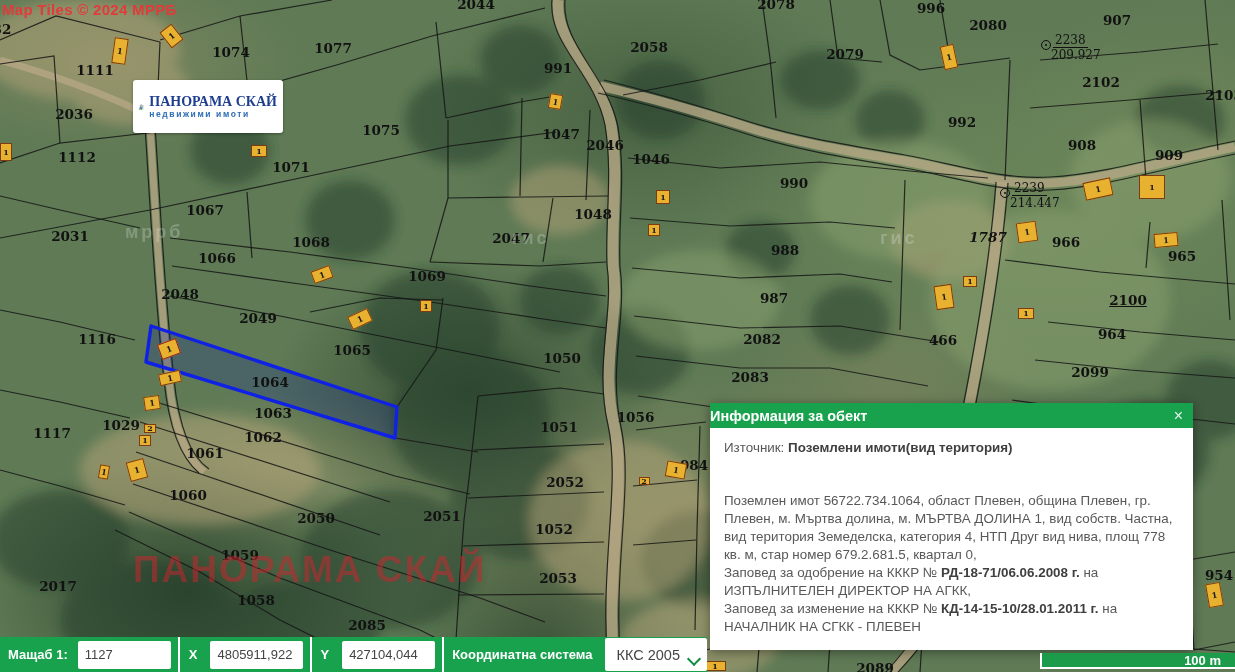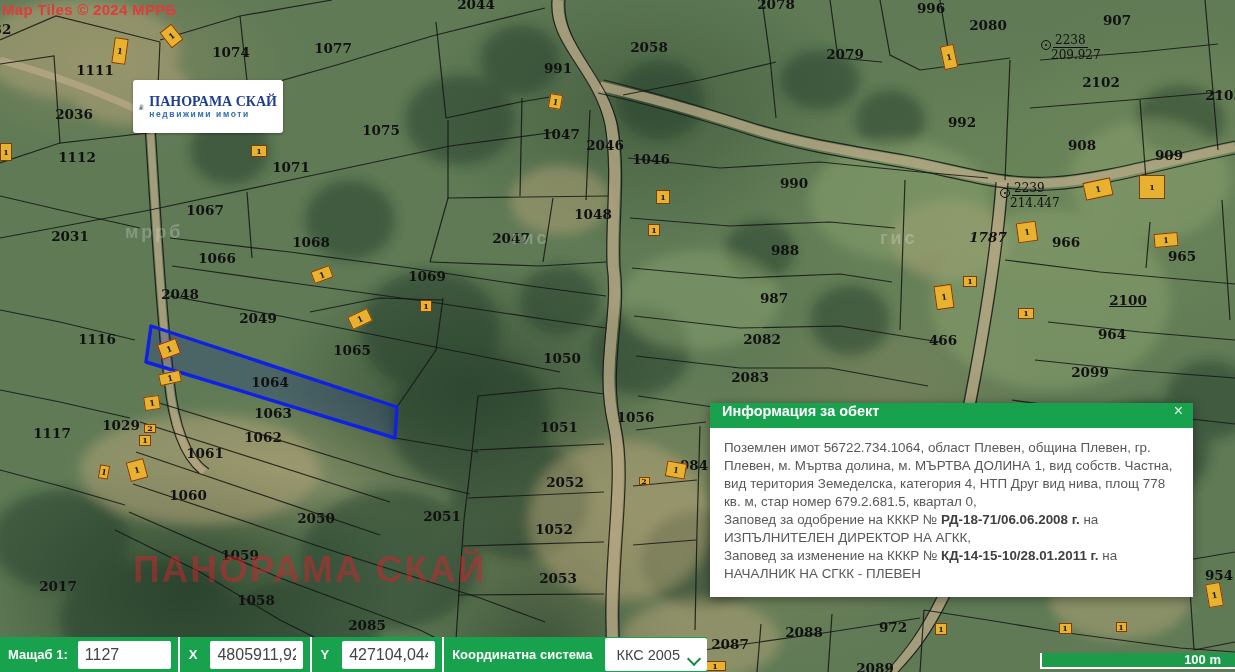--- a/index.html
+++ b/index.html
@@ -42,45 +42,45 @@
   .wm-faint{position:absolute;font-size:18px;font-weight:bold;color:rgba(230,230,230,.28);
     letter-spacing:3px;pointer-events:none;}
   
   .logo{position:absolute;left:133px;top:80px;width:150px;height:53px;background:#fff;
     border-radius:3px;box-shadow:0 1px 3px rgba(0,0,0,.35);display:flex;align-items:center;padding:0 6px;box-sizing:border-box;}
   .logo-text{margin-left:5px;line-height:1.15;}
   .logo-line1{font-family:"Liberation Serif",serif;font-weight:bold;font-size:14px;color:#1e3e8f;white-space:nowrap;}
   .logo-line2{font-size:8.5px;font-weight:bold;color:#2e6db5;letter-spacing:1.6px;white-space:nowrap;}
   
   .panel{position:absolute;left:710px;top:403px;width:483px;box-shadow:0 2px 10px rgba(0,0,0,.4);}
-  .panel-head{height:25px;background:#18a24d;display:flex;
-    padding:0 10px 0 12px;color:#fff;font-weight:bold;font-size:14.5px;}
+  .panel-head{height:25px;background:#18a24d;display:flex;align-items:center;
+    padding:0 10px 0 0;color:#fff;font-weight:bold;font-size:14.5px;}
   .panel-close{margin-left:auto;color:rgba(255,255,255,.9);font-size:16px;line-height:16px;
     cursor:pointer;font-weight:normal;}
   .panel-body{background:#fff;padding:11px 14px 14px 14px;font-size:13.4px;line-height:18px;color:#585858;}
   .src-line{margin-bottom:35px;}
   .src-line b{color:#3f3f3f;}
   .body-runs{white-space:pre-wrap;width:456px;}
   .body-runs .b{font-weight:bold;color:#3f3f3f;}
   
   .bbar{position:absolute;left:0;top:637px;width:707px;height:35px;background:#18a24d;
     display:flex;align-items:center;color:#fff;font-size:13px;font-weight:bold;}
   .bbar .sep{width:2px;height:35px;background:#fff;flex:none;}
   .bbar .lbl{white-space:nowrap;}
   .bbar input{height:28px;border:none;border-radius:2px;background:#fff;color:#444;
-    font-family:"Liberation Sans",sans-serif;font-size:16px;padding:0 7px;outline:none;box-sizing:border-box;}
+    font-family:"Liberation Sans",sans-serif;font-size:13px;padding:0 7px;outline:none;box-sizing:border-box;}
   .crs-box{position:relative;width:118px;height:33px;background:#fff;border-radius:2px;
     display:flex;align-items:center;padding-left:12px;box-sizing:border-box;
     color:#444;font-weight:normal;font-size:14.5px;cursor:pointer;}
   .crs-chev{position:absolute;right:8px;bottom:7px;width:8px;height:8px;
     border-right:2.6px solid #0e8c40;border-bottom:2.6px solid #0e8c40;transform:rotate(45deg);}
   
   .scalebar{position:absolute;left:1040px;top:653px;width:195px;height:16px;
     background:rgba(23,158,74,.92);border-left:2px solid #fff;border-bottom:2px solid #fff;
-    display:flex;align-items:flex-end;justify-content:flex-end;padding-right:14px;
+    display:flex;align-items:center;justify-content:flex-end;padding-right:14px;
     box-sizing:border-box;color:#fff;font-size:13px;font-weight:bold;}
 </style>
 </head>
 <body>
 
 <div id="app">
 
   <div class="map-bg">
     <svg id="map-svg" width="1235" height="672" viewBox="0 0 1235 672">
       <defs>
@@ -374,20 +374,23 @@
       <span class="wm-faint" style="left: 512px; top: 228px;">гис</span>
       <span class="wm-faint" style="left: 880px; top: 228px;">гис</span>
     </div>
 
   <div class="panel">
     <div class="panel-head">
       <span>Информация за обект</span>
       <span class="panel-close">×</span>
     </div>
     <div class="panel-body">
+      <div class="src-line">
+        <span>Източник: </span><b>Поземлени имоти(вид територия)</b>
+      </div>
       <div class="body-runs" id="body-runs"><span>Поземлен имот 56722.734.1064, област Плевен, община Плевен, гр. Плевен, м. Мъртва долина, м. МЪРТВА ДОЛИНА 1, вид собств. Частна, вид територия Земеделска, категория 4, НТП Друг вид нива, площ 778 кв. м, стар номер 679.2.681.5, квартал 0,
 </span><span>Заповед за одобрение на КККР № </span><span class="b">РД-18-71/06.06.2008 г.</span><span> на ИЗПЪЛНИТЕЛЕН ДИРЕКТОР НА АГКК,
 </span><span>Заповед за изменение на КККР № </span><span class="b">КД-14-15-10/28.01.2011 г.</span><span> на НАЧАЛНИК НА СГКК - ПЛЕВЕН</span></div>
     </div>
   </div>
 
   <div class="bbar">
     <span class="lbl" style="margin:0 10px 0 8px">Мащаб  1:</span>
     <input style="width: 93px;" value="1127">
     <span class="sep" style="margin-left:7px"></span>

